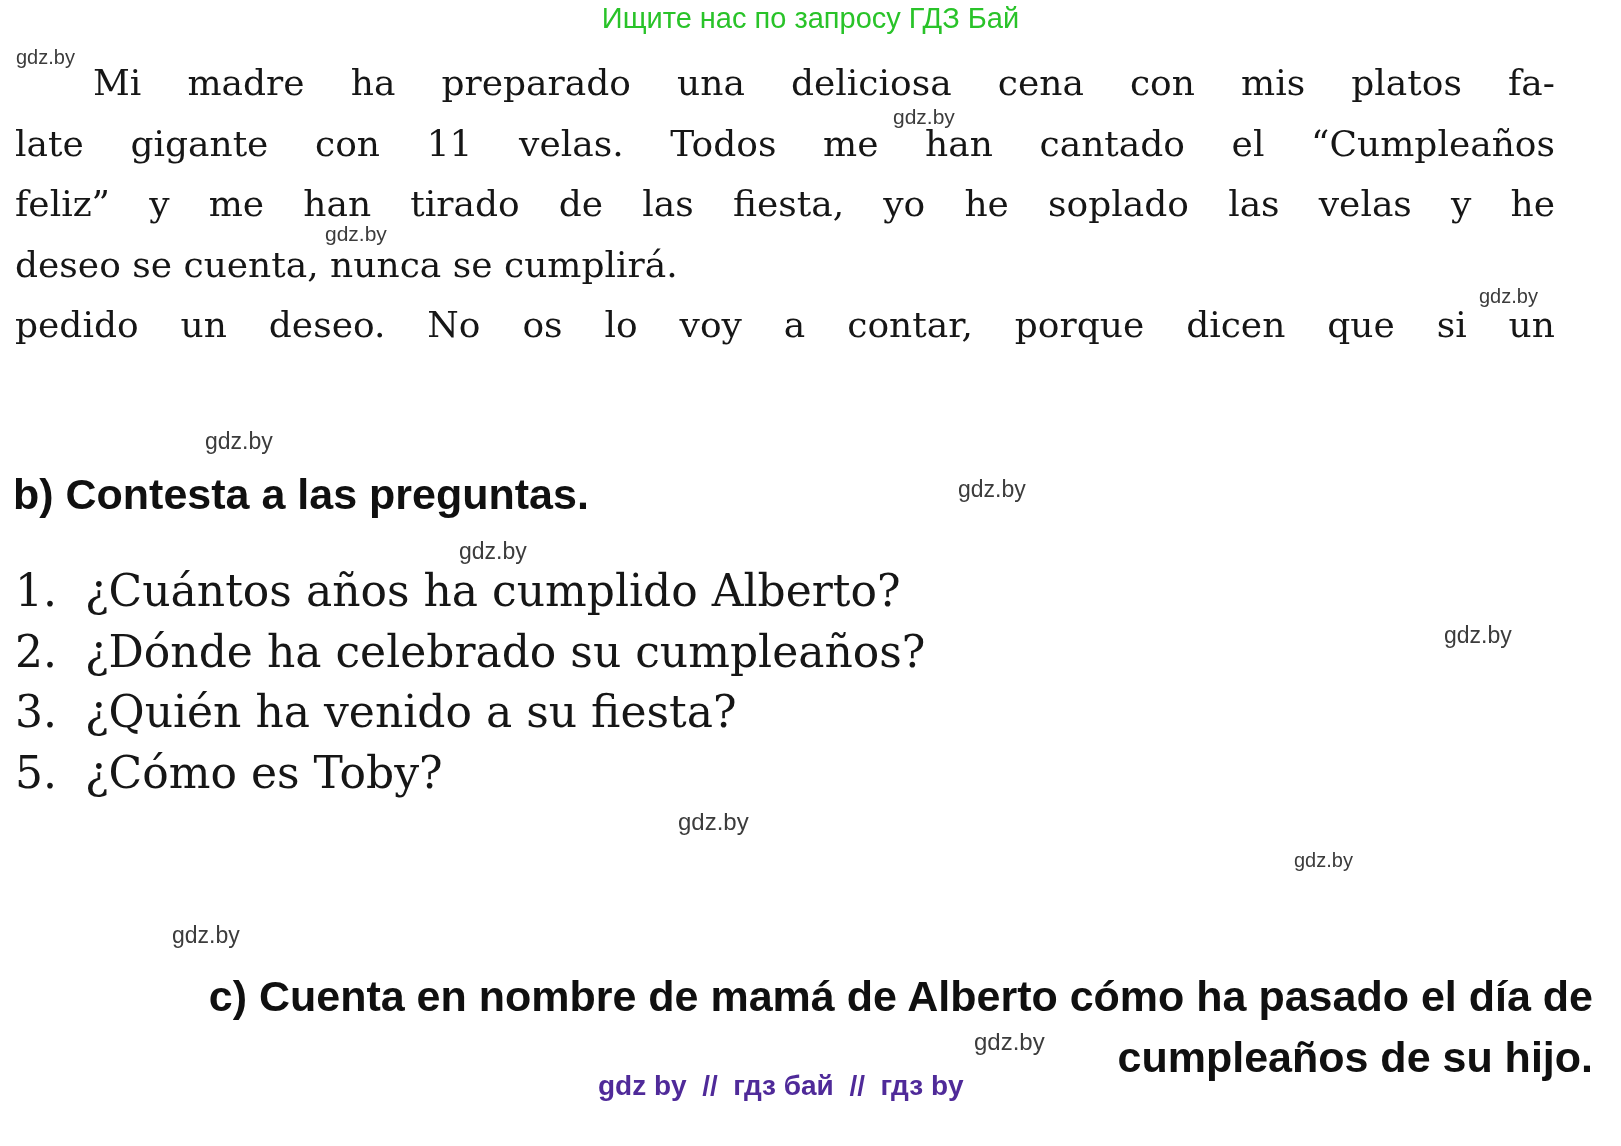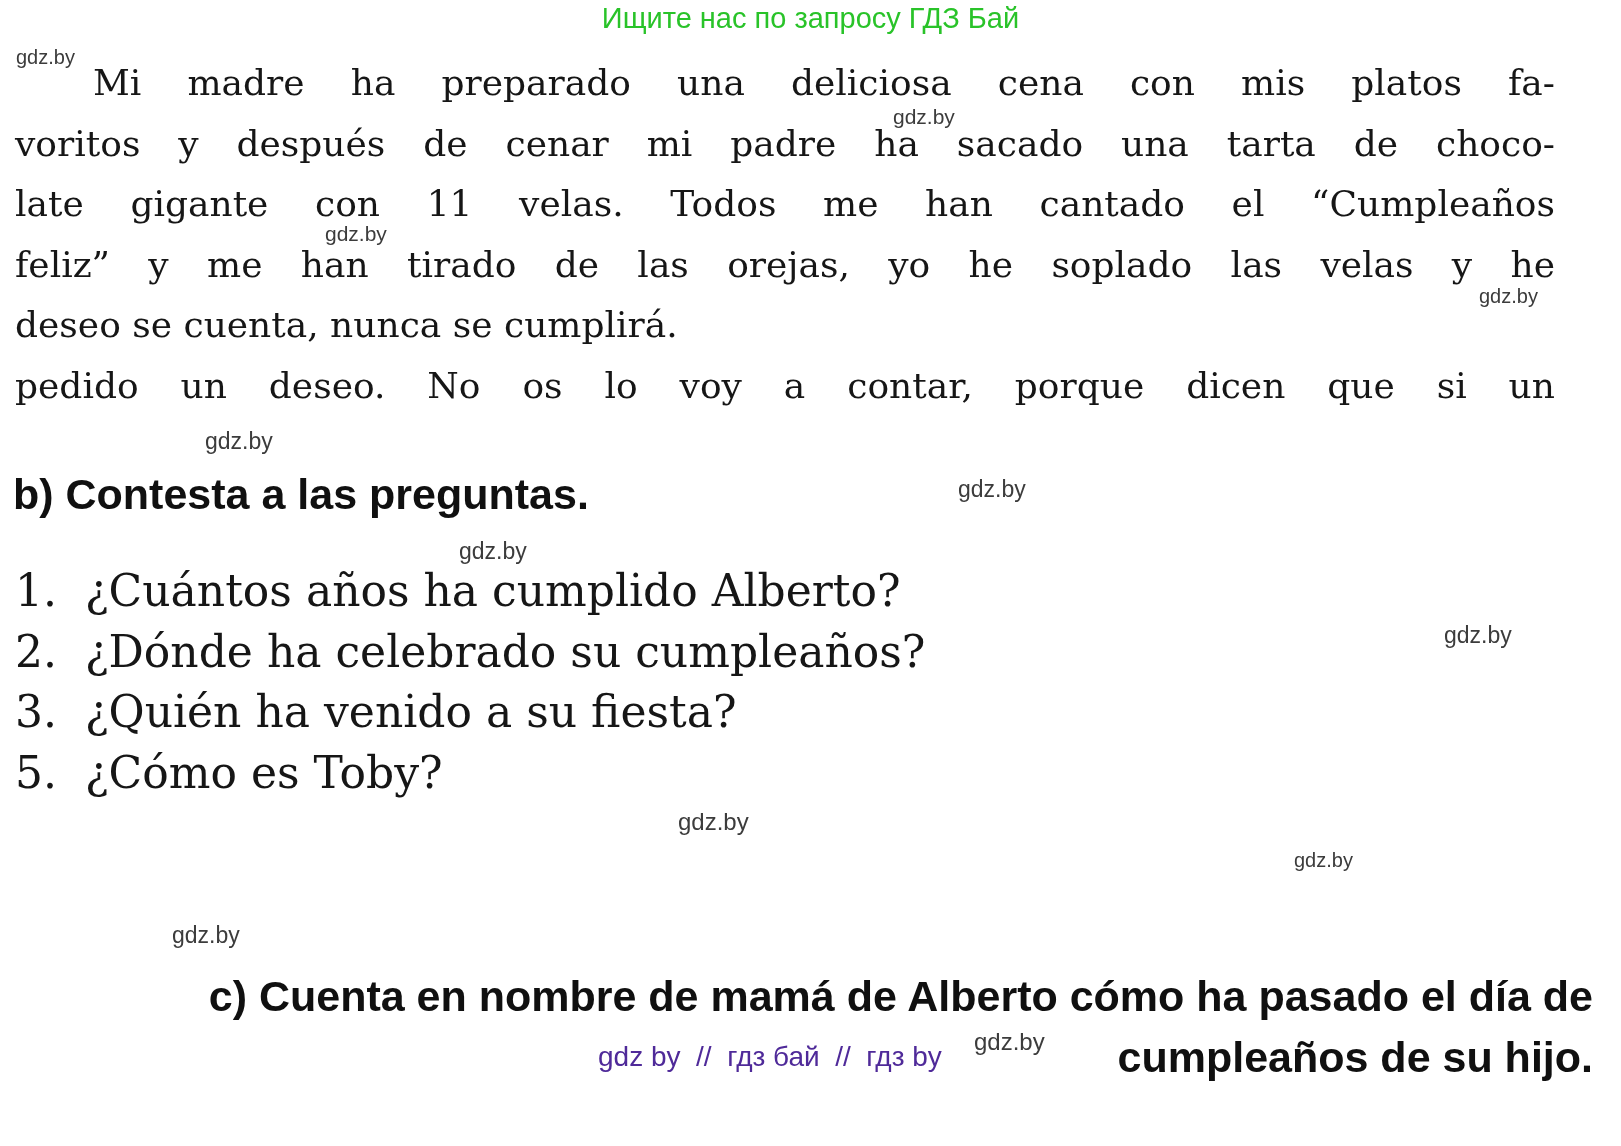--- a/index.html
+++ b/index.html
@@ -60,25 +60,26 @@
     width: 1580px;
     font-family: "Liberation Sans", sans-serif;
     font-weight: bold;
     font-size: 43px;
     line-height: 61px;
     color: #101010;
     text-align: right;
   }
   .footer {
     position: absolute;
-    left: 598px; top: 1041px;
+    left: 598px; top: 1070px;
     font-family: "Liberation Sans", sans-serif;
     font-size: 28px;
     color: var(--accent-purple, #4f2a99);
     white-space: pre;
+    font-weight: bold;
   }
 </style>
 </head>
 <body>
 
 <div class="page">
 
   <div class="promo">Ищите нас по запросу ГДЗ Бай</div>
 
   <span class="wm" style="left:16px;  top:46px;  font-size:20px">gdz.by</span>
@@ -89,23 +90,22 @@
   <span class="wm" style="left:958px; top:476px; font-size:23px">gdz.by</span>
   <span class="wm" style="left:459px; top:538px; font-size:23px">gdz.by</span>
   <span class="wm" style="left:1444px;top:622px; font-size:23px">gdz.by</span>
   <span class="wm" style="left:678px; top:808px; font-size:24px">gdz.by</span>
   <span class="wm" style="left:1294px;top:849px; font-size:20px">gdz.by</span>
   <span class="wm" style="left:172px; top:922px; font-size:23px">gdz.by</span>
   <span class="wm" style="left:974px; top:1028px;font-size:24px">gdz.by</span>
 
   <div class="story">
     <div class="sline just first-line">Mi madre ha preparado una deliciosa cena con mis platos fa-</div>
-    <div class="sline just">voritos y después de cenar mi padre ha sacado una tarta de choco-</div>
     <div class="sline just">late gigante con 11 velas. Todos me han cantado el “Cumpleaños</div>
-    <div class="sline just">feliz” y me han tirado de las orejas, yo he soplado las velas y he</div>
+    <div class="sline just">feliz” y me han tirado de las fiesta, yo he soplado las velas y he</div>
     <div class="sline">deseo se cuenta, nunca se cumplirá.</div>
     <div class="sline just">pedido un deseo. No os lo voy a contar, porque dicen que si un</div>
   </div>
 
   <div class="hb">b) Contesta a las preguntas.</div>
 
   <div class="qs">
     <div class="q">
       <span class="qnum">1.</span><span>¿Cuántos años ha cumplido Alberto?</span>
     </div>

